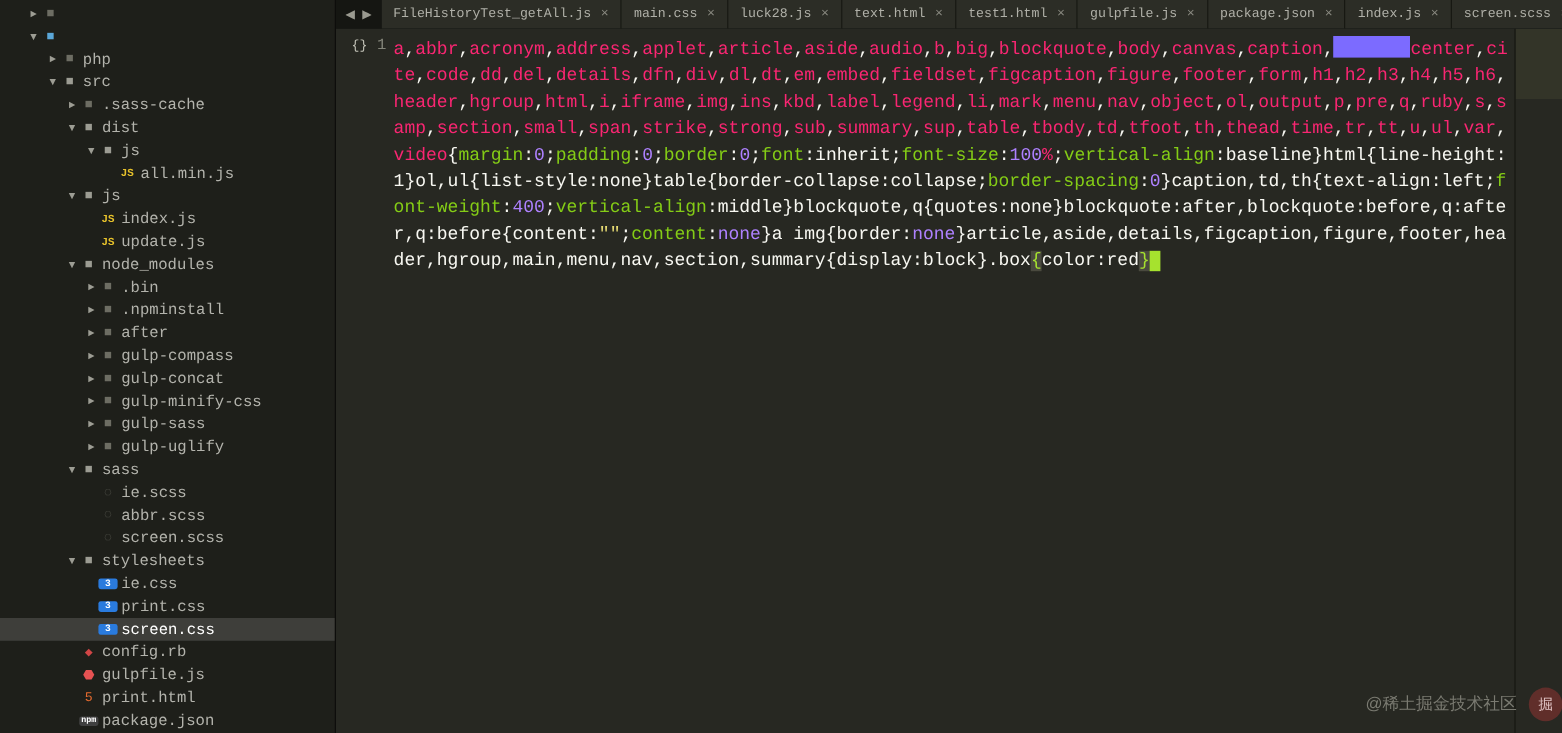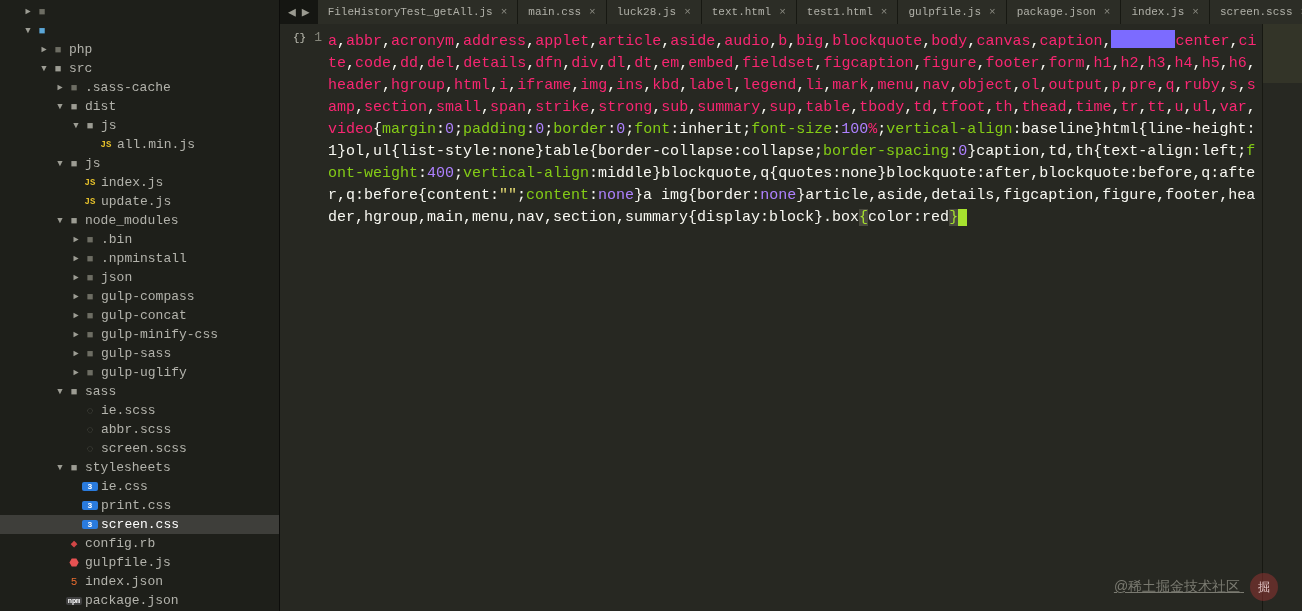--- a/index.html
+++ b/index.html
@@ -137,27 +137,26 @@
   .hl-block { background:#7c6bff; display:inline-block; width:44px; height:18px; vertical-align:-3px;}
   .hl-block-sm { background:#7c6bff; display:inline-block; width:20px; height:18px; vertical-align:-3px;}
 
   .minimap {
     width: 40px;
     background: linear-gradient(#333428 0%, #333428 10%, #272822 10%);
     border-left: 1px solid #171812;
   }
   .watermark {
     position: absolute;
-    right: 24px;
+    right: 0;
     bottom: 10px;
     color: #7a7a71;
     font-size: 14px;
     font-family: sans-serif;
     pointer-events: none;
-    text-decoration: underline;
   }
   .wm-badge {
     display: inline-flex;
     align-items: center;
     justify-content: center;
     width: 28px;
     height: 28px;
     border-radius: 50%;
     background: rgba(167, 54, 54, 0.45);
     color: #e2c6c6;
@@ -233,21 +232,21 @@
       <span class="tree-label">.bin</span>
     </div>
     <div class="tree-row" style="padding-left: 70px;">
       <span class="tree-arrow">►</span>
       <span class="tree-icon ic-folder-dark">■</span>
       <span class="tree-label">.npminstall</span>
     </div>
     <div class="tree-row" style="padding-left: 70px;">
       <span class="tree-arrow">►</span>
       <span class="tree-icon ic-folder-dark">■</span>
-      <span class="tree-label">json</span>
+      <span class="tree-label">after</span>
     </div>
     <div class="tree-row" style="padding-left: 70px;">
       <span class="tree-arrow">►</span>
       <span class="tree-icon ic-folder-dark">■</span>
       <span class="tree-label">gulp-compass</span>
     </div>
     <div class="tree-row" style="padding-left: 70px;">
       <span class="tree-arrow">►</span>
       <span class="tree-icon ic-folder-dark">■</span>
       <span class="tree-label">gulp-concat</span>
@@ -313,21 +312,21 @@
       <span class="tree-label">config.rb</span>
     </div>
     <div class="tree-row" style="padding-left: 54px;">
       <span class="tree-arrow"></span>
       <span class="tree-icon ic-gulp">⬣</span>
       <span class="tree-label">gulpfile.js</span>
     </div>
     <div class="tree-row" style="padding-left: 54px;">
       <span class="tree-arrow"></span>
       <span class="tree-icon ic-html">5</span>
-      <span class="tree-label">index.json</span>
+      <span class="tree-label">print.html</span>
     </div>
     <div class="tree-row" style="padding-left: 54px;">
       <span class="tree-arrow"></span>
       <span class="tree-icon ic-npm">npm</span>
       <span class="tree-label">package.json</span>
     </div>
   </div>
 
 <div class="main">
 

